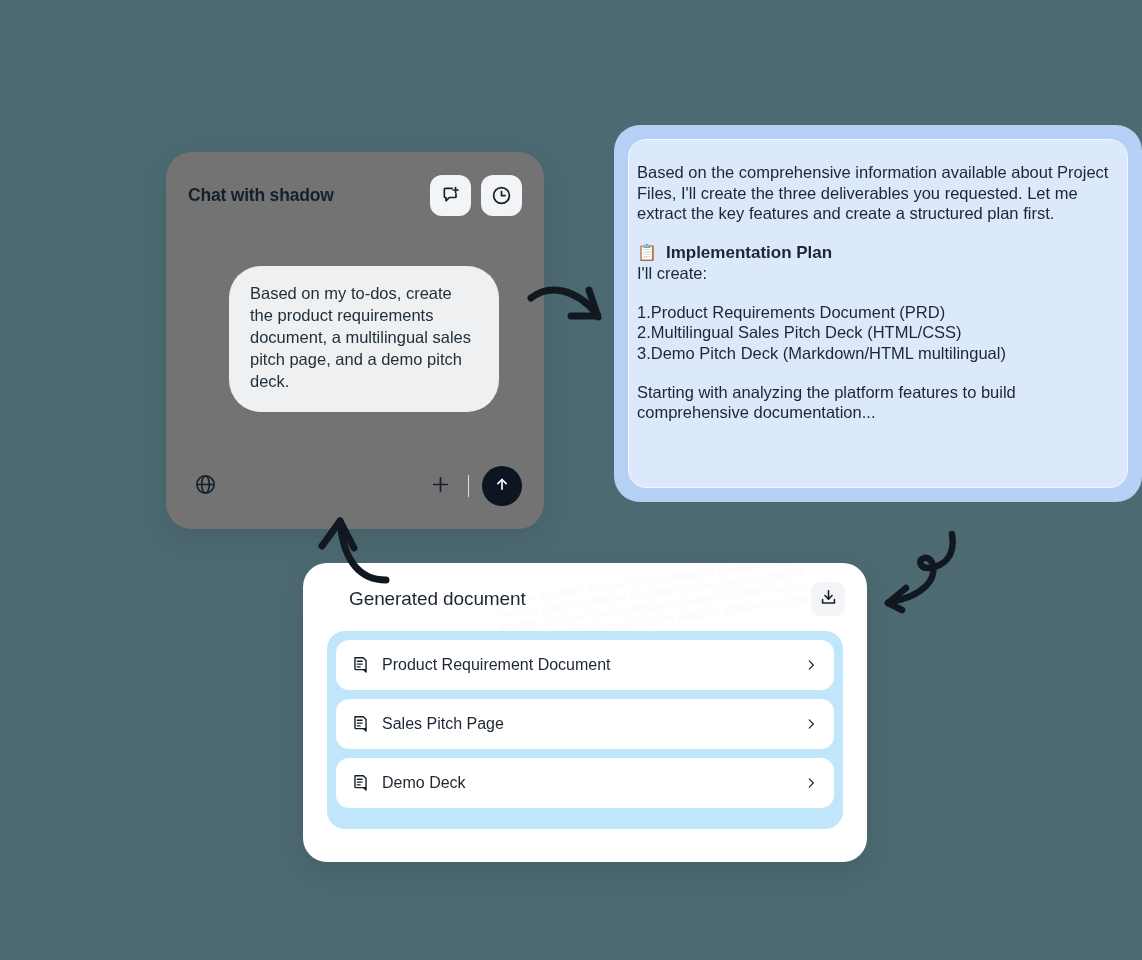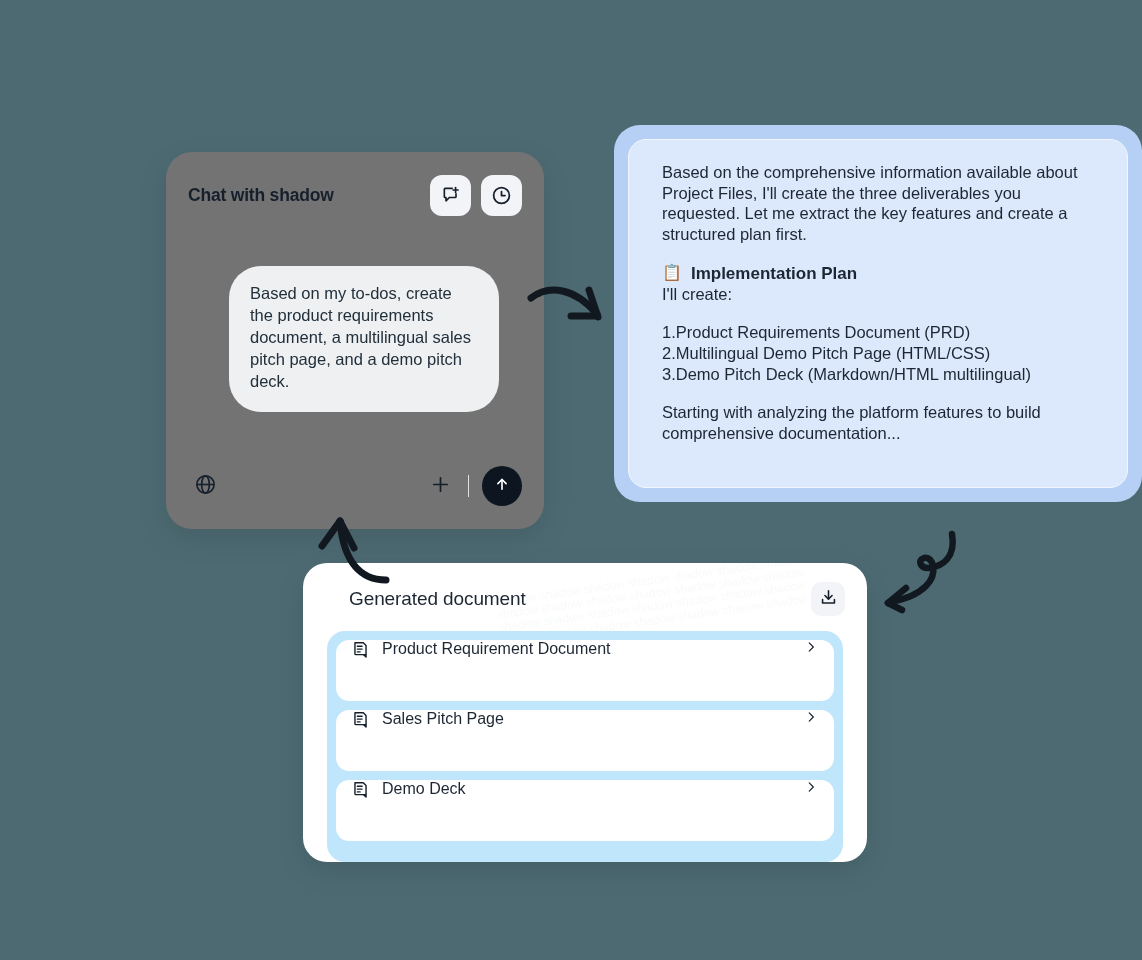--- a/index.html
+++ b/index.html
@@ -118,21 +118,21 @@
     padding: 14px;
     z-index: 2;
   }
   .assistant-inner {
     width: 100%;
     height: 100%;
     box-sizing: border-box;
     background: #dce8fb;
     border: 1.5px solid #f2f7ff;
     border-radius: 18px;
-    padding: 22px 33px;
+    padding: 22px 8px;
     font-size: 16.5px;
     line-height: 1.25;
     color: #1d2733;
     overflow: hidden;
   }
   .assistant-inner p { margin: 0; }
   .a-gap { height: 18px; }
   .plan-head {
     font-weight: bold;
     font-size: 17px;
@@ -202,22 +202,22 @@
     background: #bfe6fa;
     border-radius: 18px;
     padding: 9px;
     box-sizing: border-box;
   }
   .doc-item {
     background: #ffffff;
     border-radius: 13px;
     height: 49px;
     display: flex;
-    align-items: flex-start;
-    padding: 0 16px 12px 15px;
+    align-items: center;
+    padding: 0 16px 1px 15px;
     margin-bottom: 9px;
     cursor: pointer;
   }
   .doc-item:last-child { margin-bottom: 12px; }
   .doc-item .di-icon { display: flex; align-items: center; margin-right: 12px; }
   .doc-item .di-label {
     flex: 1;
     font-size: 16px;
     color: #1d2733;
   }
@@ -301,21 +301,21 @@
       <div class="plan-head">
         <span class="plan-emoji">📋</span>
         <span>Implementation Plan</span>
       </div>
       <p>I'll create:</p>
       <div class="a-gap"></div>
       <div class="list-line">
         <span>1.</span><b>Product Requirements Document</b><span> (PRD)</span>
       </div>
       <div class="list-line">
-        <span>2.</span><b>Multilingual Demo Pitch Page</b><span> (HTML/CSS)</span>
+        <span>2.</span><b>Multilingual Sales Pitch Deck</b><span> (HTML/CSS)</span>
       </div>
       <div class="list-line">
         <span>3.</span><b>Demo Pitch Deck</b><span> (Markdown/HTML multilingual)</span>
       </div>
       <div class="a-gap"></div>
       <p>Starting with analyzing the platform features to build comprehensive documentation...</p>
     </div>
   </div>
 
   <div class="doc-card">

